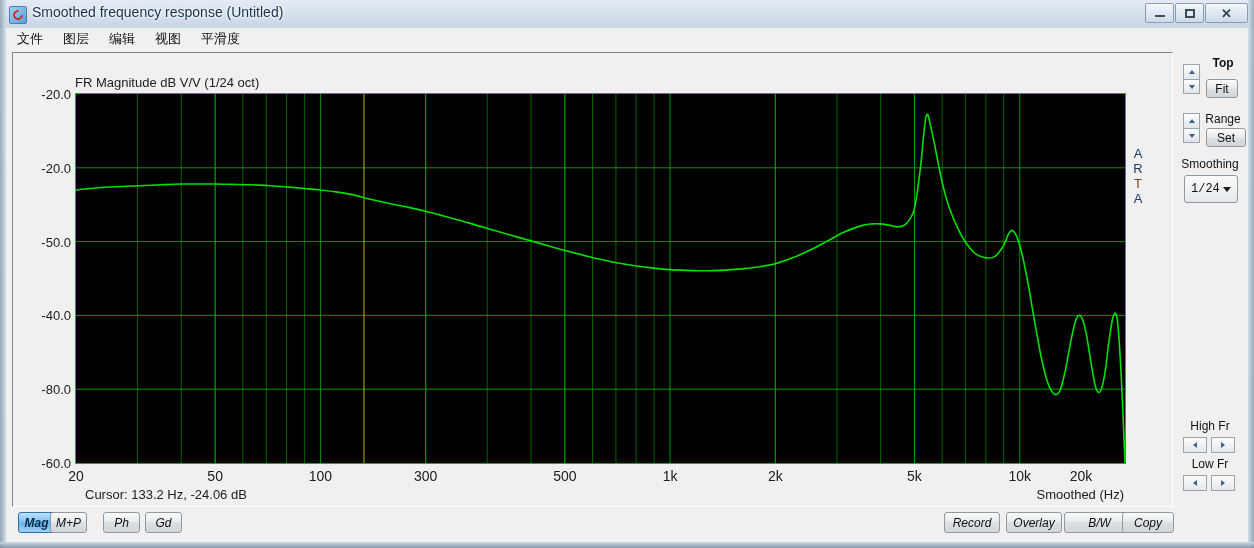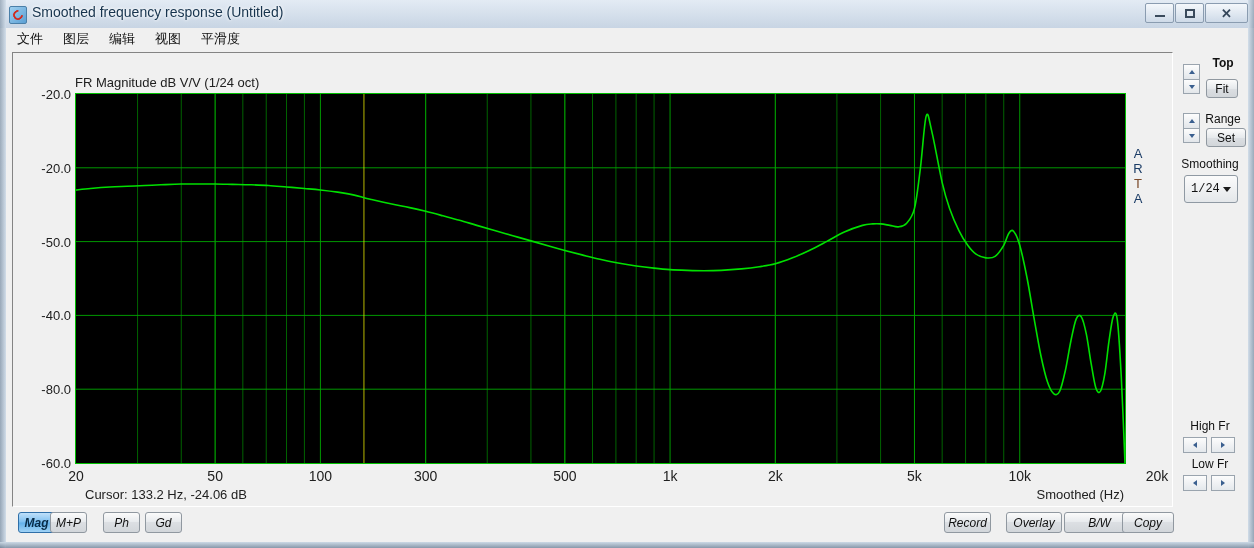--- a/index.html
+++ b/index.html
@@ -250,21 +250,21 @@
       <div id="xlabs">
           <div class="xlab" style="left: 63px; top: 415px;">20</div>
           <div class="xlab" style="left: 202.146px; top: 415px;">50</div>
           <div class="xlab" style="left: 307.407px; top: 415px;">100</div>
           <div class="xlab" style="left: 412.667px; top: 415px;">300</div>
           <div class="xlab" style="left: 551.813px; top: 415px;">500</div>
           <div class="xlab" style="left: 657.073px; top: 415px;">1k</div>
           <div class="xlab" style="left: 762.333px; top: 415px;">2k</div>
           <div class="xlab" style="left: 901.48px; top: 415px;">5k</div>
           <div class="xlab" style="left: 1006.74px; top: 415px;">10k</div>
-          <div class="xlab" style="left: 1144px; top: 415px;">20k</div>
+          <div class="xlab" style="left: 1068px; top: 415px;">20k</div>
         </div>
 
       <div id="cursor-label">Cursor: 133.2 Hz, -24.06 dB</div>
       <div id="freq-label">Smoothed (Hz)</div>
 
       <div id="arta">
         <span>A</span>
         <span>R</span>
         <span>T</span>
         <span>A</span>
@@ -317,21 +317,21 @@
           <div class="tri-rt"></div>
         </div>
     </div>
 
     <div id="bottombar">
       <div class="btn bbtn sel" style="left:12px;width:37px;">Mag</div>
       <div class="btn bbtn" style="left:44px;width:37px;">M+P</div>
       <div class="btn bbtn" style="left:97px;width:37px;">Ph</div>
       <div class="btn bbtn" style="left:139px;width:37px;">Gd</div>
 
-      <div class="btn bbtn" style="left:938px;width:47px;">Record</div>
+      <div class="btn bbtn" style="left:938px;width:56px;">Record</div>
       <div class="btn bbtn" style="left:1000px;width:56px;">Overlay</div>
       <div class="btn bbtn" style="left:1058px;width:71px;">B/W</div>
       <div class="btn bbtn" style="left:1116px;width:52px;">Copy</div>
     </div>
 
   </div>
 
   <div id="frame-left"></div>
   <div id="frame-right"></div>
   <div id="frame-bottom"></div>

